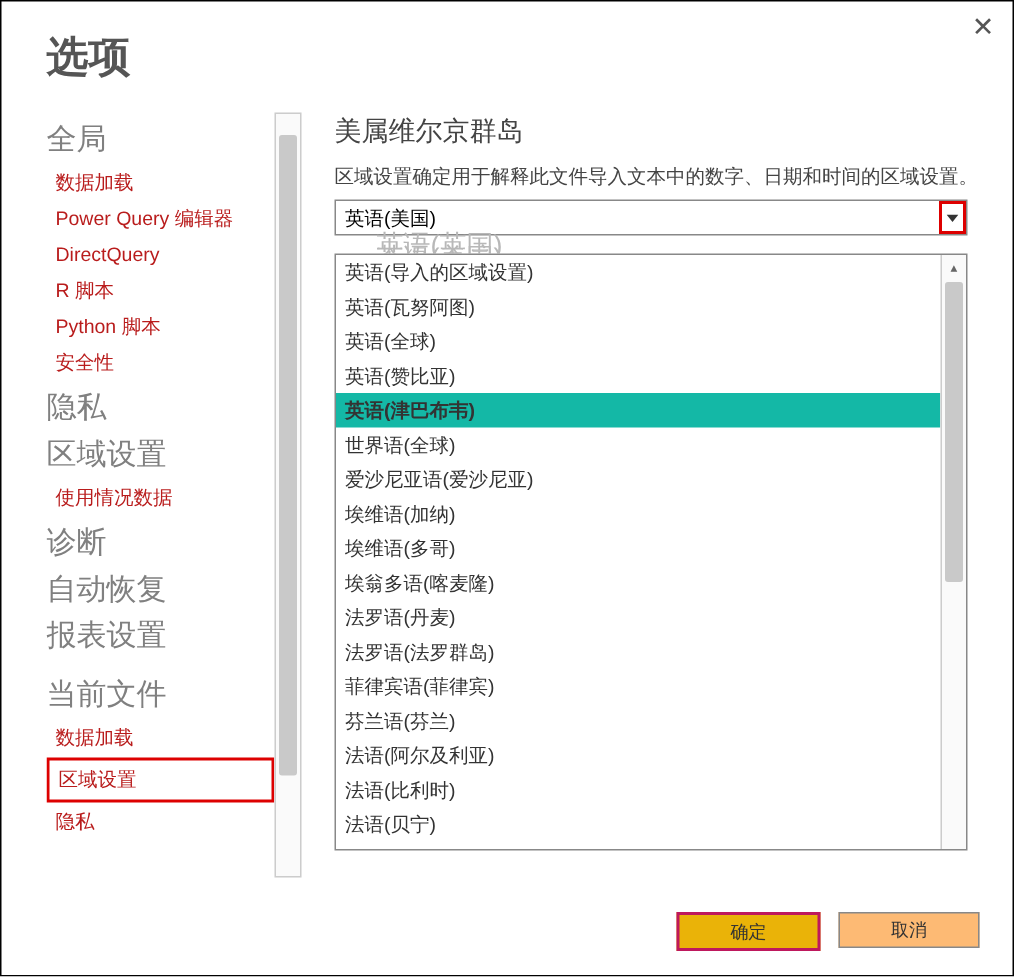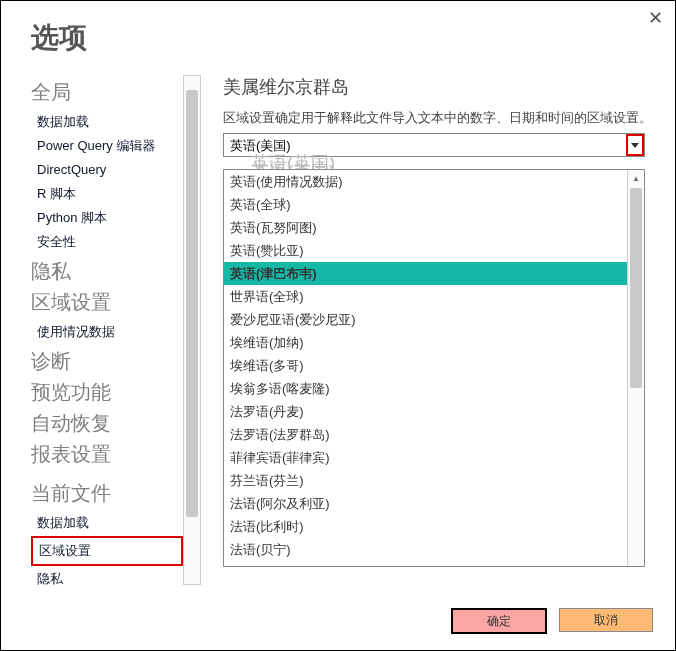--- a/index.html
+++ b/index.html
@@ -5,21 +5,21 @@
   html,body{margin:0;padding:0;font-family:"Segoe UI","Microsoft YaHei",Arial,sans-serif;font-size:13px;color:#333;background:#fff}
   .win{width:676px;height:651px;border:1px solid #000;box-sizing:border-box;position:relative;background:#fff}
   .close{position:absolute;top:8px;right:12px;font-size:18px;color:#555;line-height:1}
   .title{font-size:28px;color:#555;font-weight:700;margin:18px 0 18px 30px}
   .body{display:flex;height:510px;padding-left:30px}
   .nav-wrap{display:flex;flex:0 0 170px}
   .nav{flex:1;overflow:hidden}
   .nav-sb{width:16px;border:1px solid #ccc;background:#fafafa;display:flex;flex-direction:column}
   .nav-sb .thumb{flex:0 0 84%;background:#c9c9c9;margin:14px 2px 0 2px;border-radius:2px}
   .nav .hdr{font-size:20px;color:#808080;font-weight:300;margin:4px 0 4px 0}
-  .nav .item{font-size:13px;color:#0f172a;padding:3px 0 3px 6px;line-height:18px}
+  .nav .item{font-size:13px;color:#b91c1c;padding:3px 0 3px 6px;line-height:18px}
   .nav .item.redbox{border:2px solid #d00;padding:4px 0 4px 6px;margin:1px 0}
   .main{flex:1;padding:0 18px 0 22px;overflow:hidden;position:relative}
   .sect{font-size:18px;color:#444;margin:0 0 10px 0}
   .desc{font-size:13px;color:#444;margin-bottom:6px}
   .combo{position:relative;border:1px solid #888;height:22px;width:420px}
   .combo .arrow{position:absolute;right:0;top:0;width:18px;height:22px;border:2px solid #d00;box-sizing:border-box;display:flex;align-items:center;justify-content:center}
   .combo .arrow svg{width:8px;height:5px}
   .combo .val{padding:3px 6px;font-size:13px;color:#000}
   .ghost{position:absolute;color:#b8b8b8;font-size:18px;white-space:nowrap;pointer-events:none}
   .ghost1{left:50px;top:76px}
@@ -27,21 +27,21 @@
   .ghost3{left:50px;top:105px;font-size:20px}
   .dd{position:absolute;left:22px;top:94px;width:420px;height:396px;border:1px solid #888;background:#fff;display:flex}
   .dd-list{flex:1;overflow:hidden}
   .dd-list div{font-size:13px;color:#333;padding:2px 6px;line-height:19px;white-space:nowrap}
   .dd-list div.sel{background:#14b8a6;font-weight:bold}
   .dd-sb{width:16px;border-left:1px solid #ccc;background:#fafafa;position:relative}
   .dd-sb .up{position:absolute;top:3px;left:0;right:0;text-align:center;font-size:9px;color:#666}
   .dd-sb .thumb{position:absolute;top:18px;left:2px;right:2px;height:200px;background:#c9c9c9;border-radius:2px}
   .footer{position:absolute;bottom:16px;right:22px;display:flex;gap:12px}
   .btn{min-width:64px;height:22px;border:1px solid #888;background:#fdba74;font-size:12px;display:flex;align-items:center;justify-content:center;padding:0 14px}
-  .btn.primary{background:#fca5a5;border:2px solid #000000}
+  .btn.primary{background:#eab308;border:2px solid #be185d}
 </style>
 </head>
 <body>
 <div class="win">
   <div class="close">✕</div>
   <div class="title">选项</div>
 
   <div class="body">
     <div class="nav-wrap">
       <div class="nav">
@@ -49,21 +49,20 @@
         <div class="item">数据加载</div>
         <div class="item">Power Query 编辑器</div>
         <div class="item">DirectQuery</div>
         <div class="item">R 脚本</div>
         <div class="item">Python 脚本</div>
         <div class="item">安全性</div>
         <div class="hdr">隐私</div>
         <div class="hdr">区域设置</div>
         <div class="item">使用情况数据</div>
         <div class="hdr">诊断</div>
-        <div class="hdr">预览功能</div>
         <div class="hdr">自动恢复</div>
         <div class="hdr">报表设置</div>
 
         <div class="hdr" style="margin-top:12px">当前文件</div>
         <div class="item">数据加载</div>
         <div class="item redbox">区域设置</div>
         <div class="item">隐私</div>
 
       </div>
       <div class="nav-sb">
@@ -83,23 +82,23 @@
             </svg>
         </div>
       </div>
 
       <div class="ghost ghost1">英语(英国)</div>
       <div class="ghost ghost2">英语(美国)</div>
       <div class="ghost ghost3">英语(美属外岛)</div>
 
       <div class="dd">
         <div class="dd-list">
-          <div>英语(使用情况数据)</div>
+          <div>英语(导入的区域设置)</div>
+          <div>英语(瓦努阿图)</div>
           <div>英语(全球)</div>
-          <div>英语(瓦努阿图)</div>
           <div>英语(赞比亚)</div>
           <div class="sel">英语(津巴布韦)</div>
           <div>世界语(全球)</div>
           <div>爱沙尼亚语(爱沙尼亚)</div>
           <div>埃维语(加纳)</div>
           <div>埃维语(多哥)</div>
           <div>埃翁多语(喀麦隆)</div>
           <div>法罗语(丹麦)</div>
           <div>法罗语(法罗群岛)</div>
           <div>菲律宾语(菲律宾)</div>

